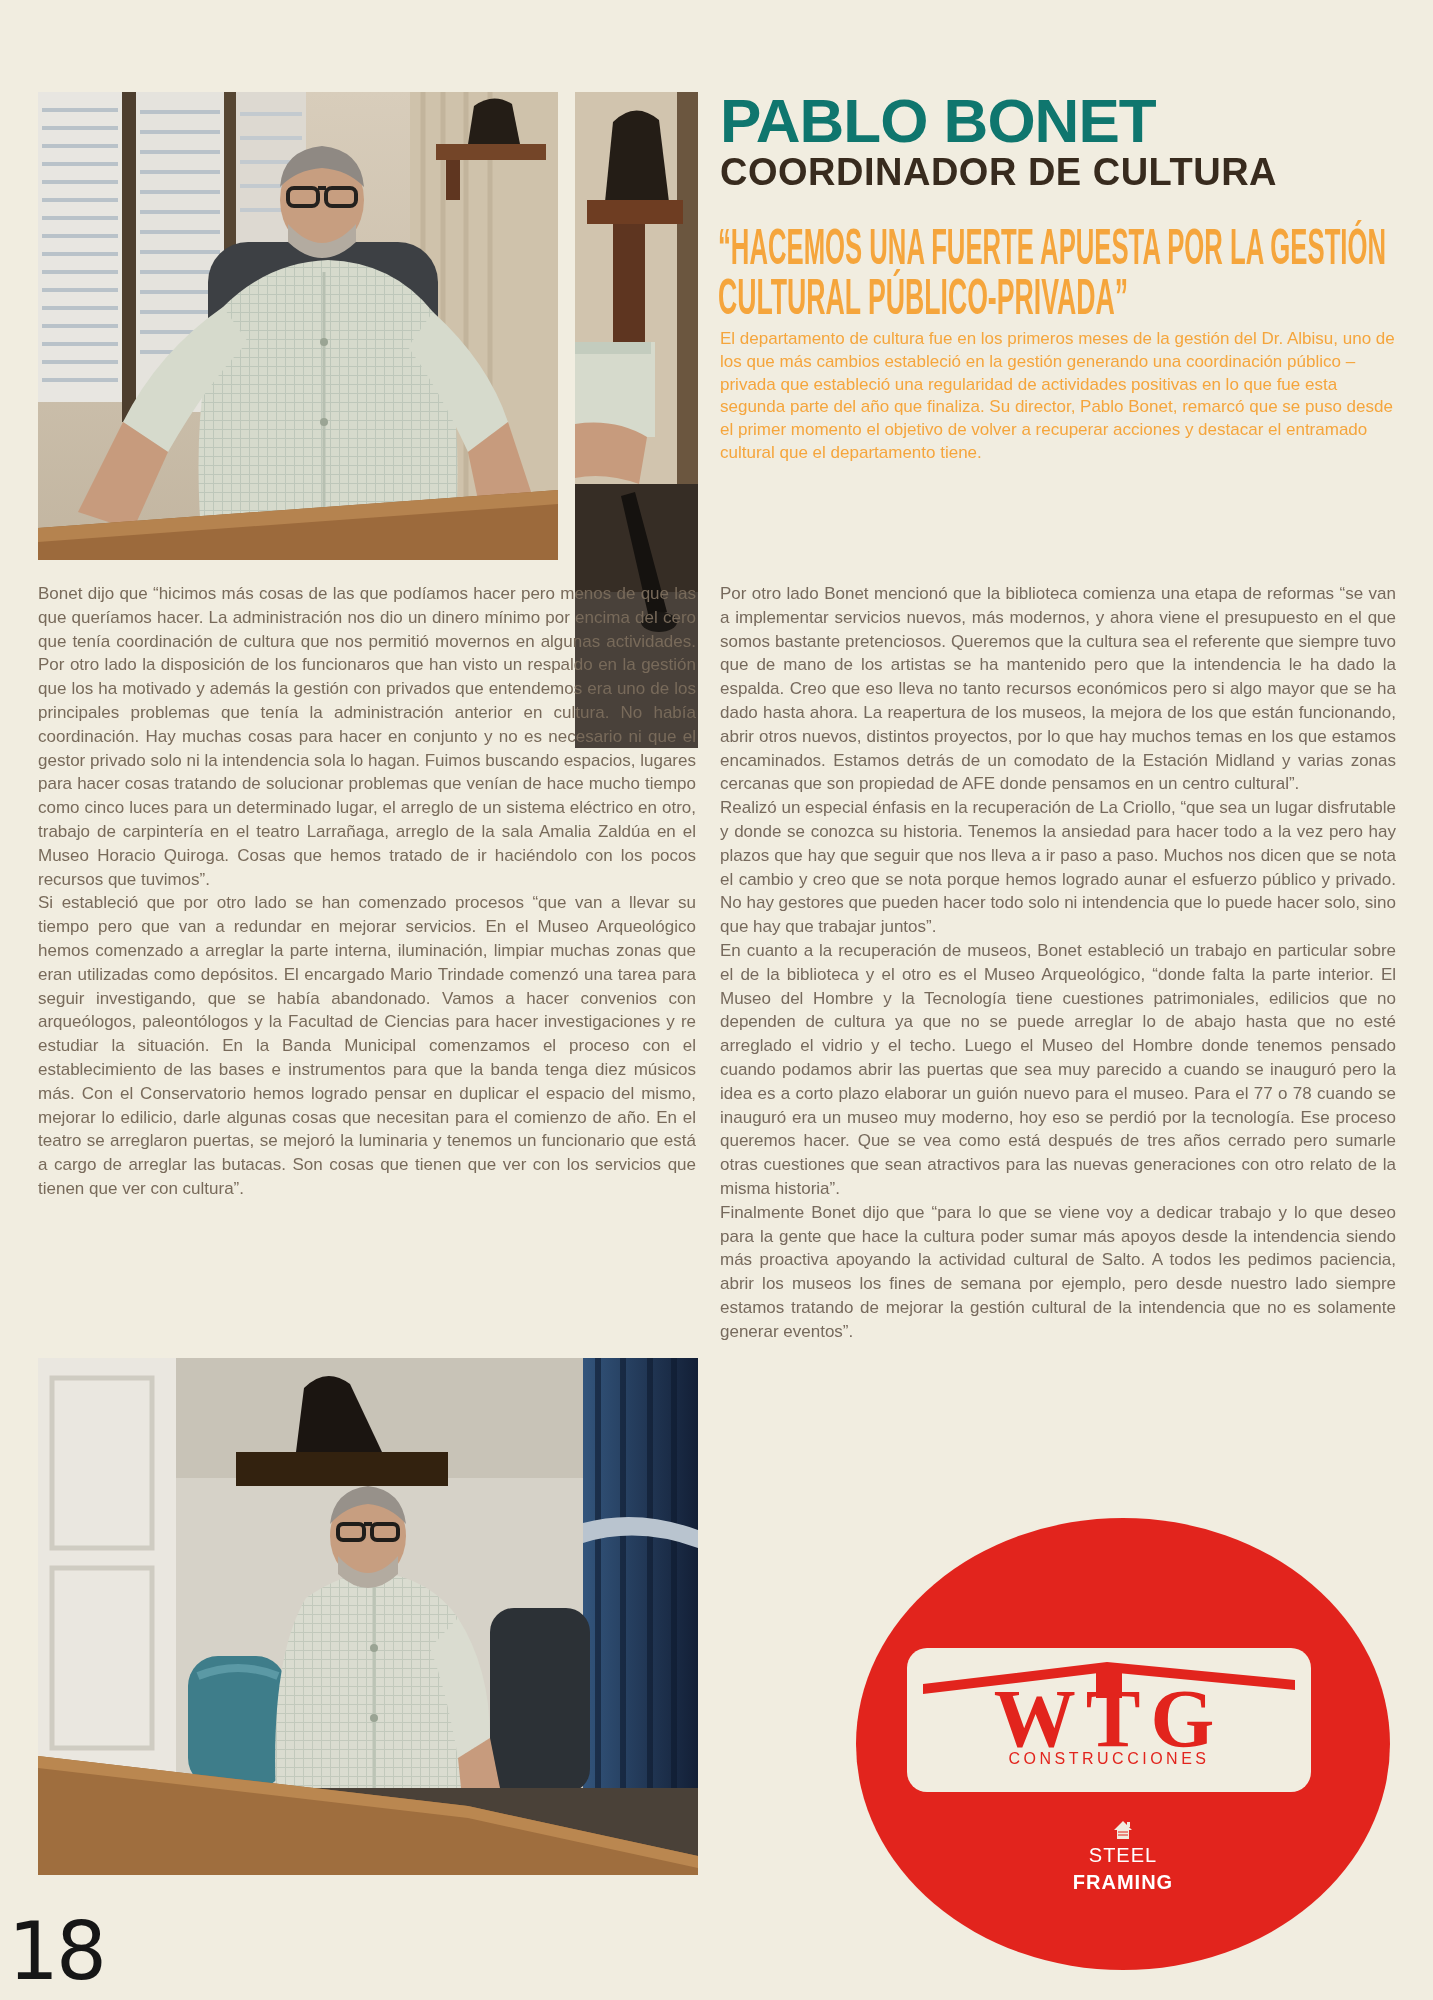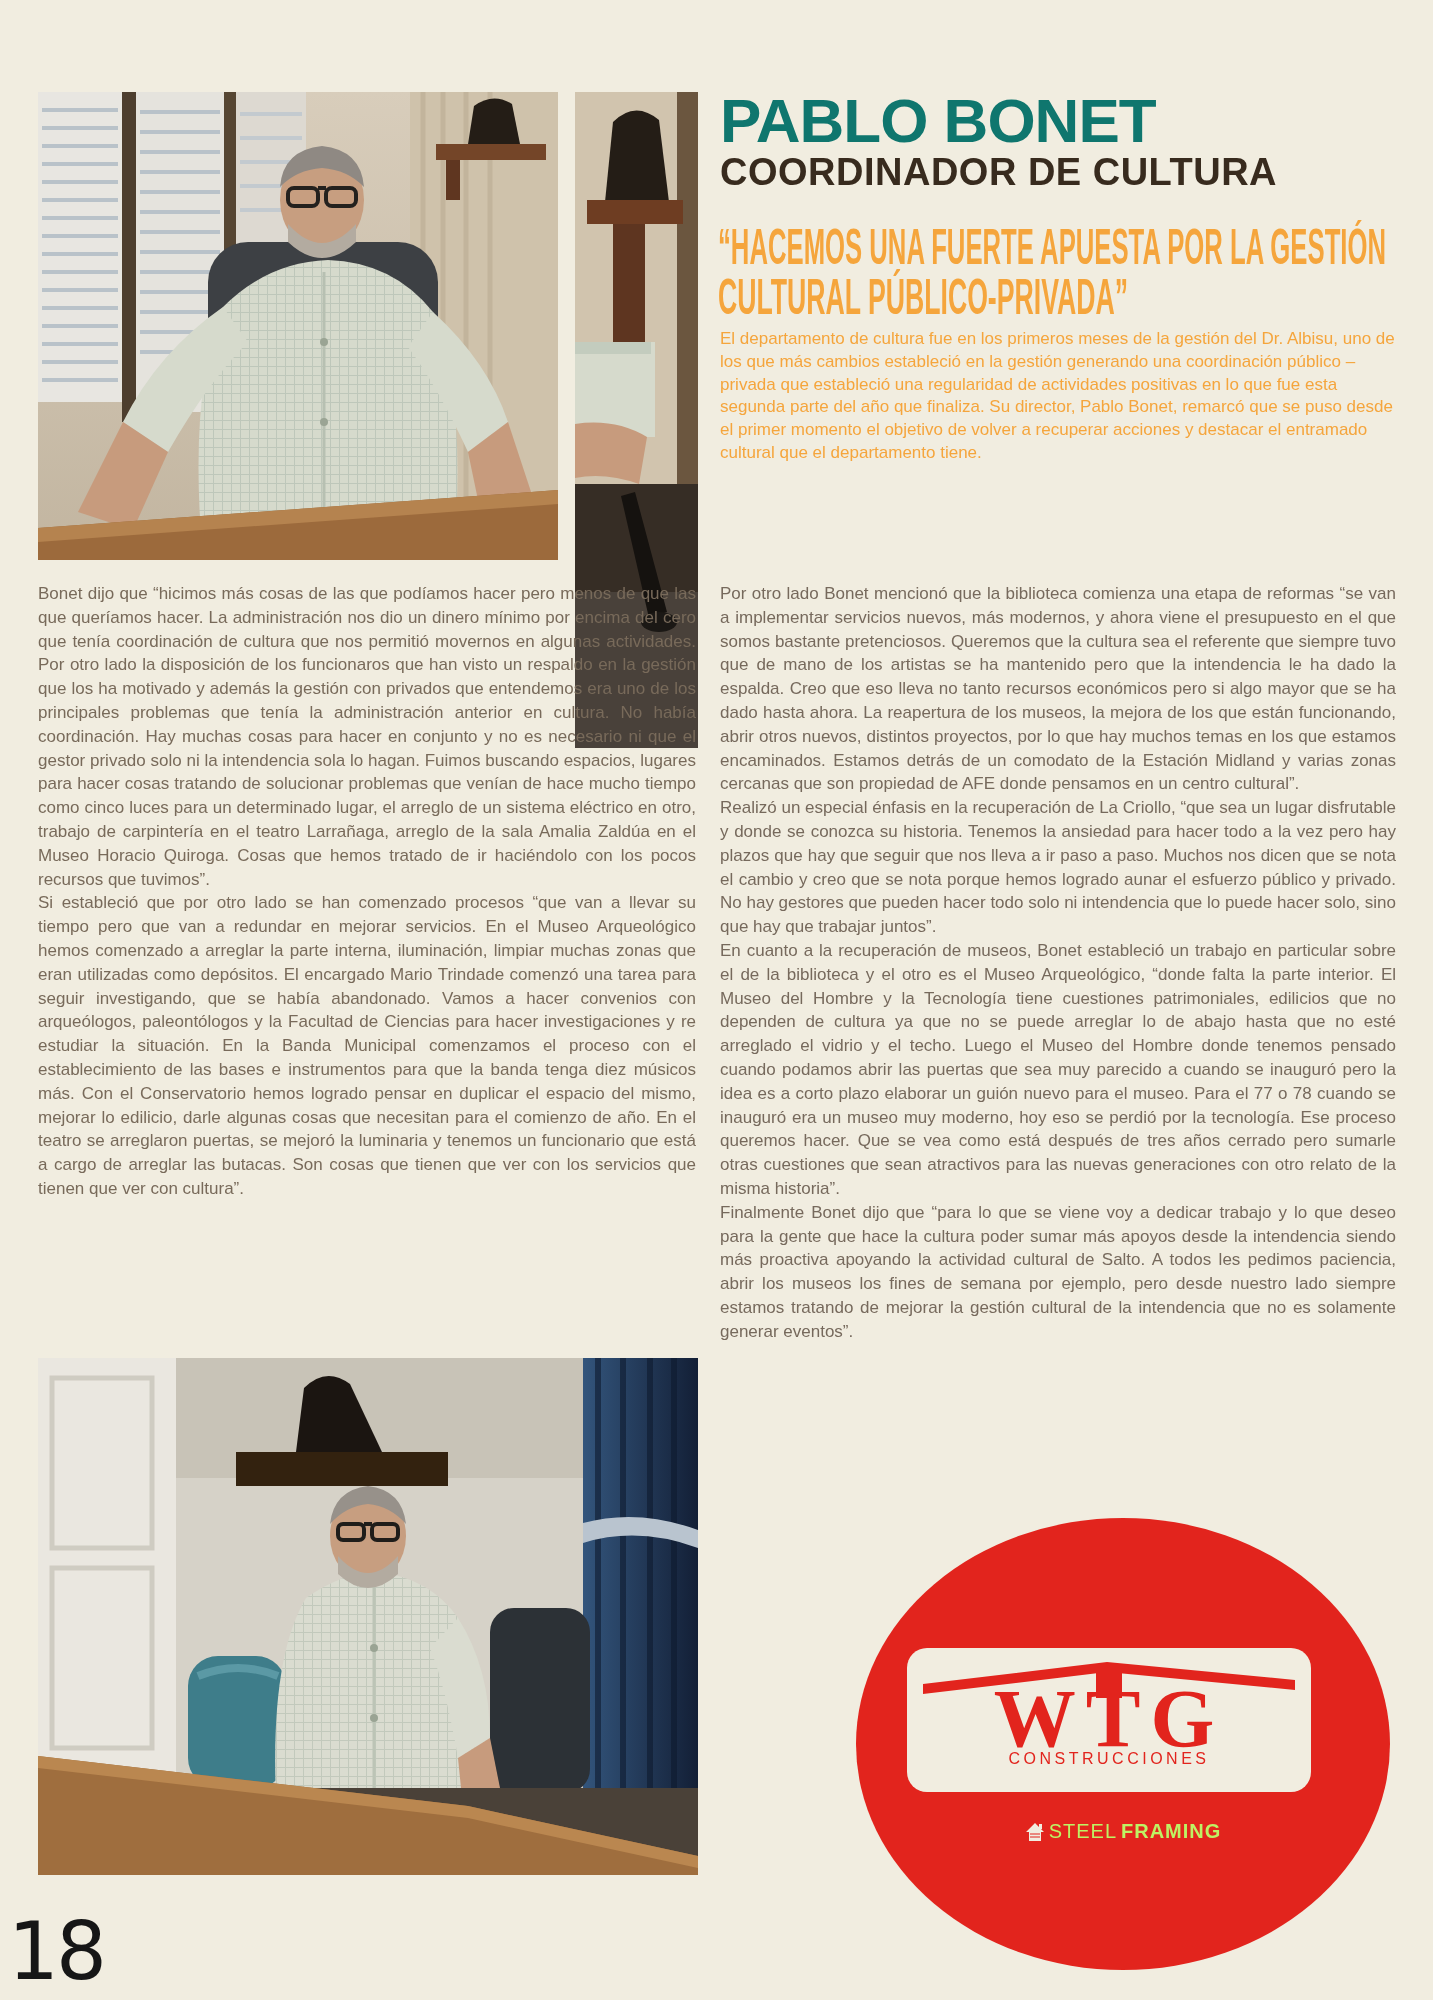--- a/index.html
+++ b/index.html
@@ -43,22 +43,22 @@
     position:absolute;left:51px;top:130px;width:404px;height:144px;
     background:#f1ede0;border-radius:20px;display:flex;flex-direction:column;
     align-items:center;justify-content:flex-start;
   }
   .ad-constructions{
     color:#e2241d;font-weight:400;font-size:16px;letter-spacing:3.5px;
     margin-top:-2px;
   }
   .ad-steel{
     position:absolute;left:0;top:302px;width:100%;text-align:center;
-    color:#bef264;font-size:20px;letter-spacing:1px;
-    display:flex;align-items:center;justify-content:center;gap:4px;
+    color:#ffffff;font-size:20px;letter-spacing:1px;
+    display:flex;align-items:center;justify-content:center;gap:4px;flex-direction:column;
   }
   .ad-steel .bold{font-weight:700;}
   
   .page-number{
     position:absolute;left:8px;top:1912px;font-size:80px;font-weight:400;
     color:#161616;letter-spacing:-3px;line-height:80px;
     font-family:"DejaVu Sans",sans-serif;
   }
 </style>
 </head>

